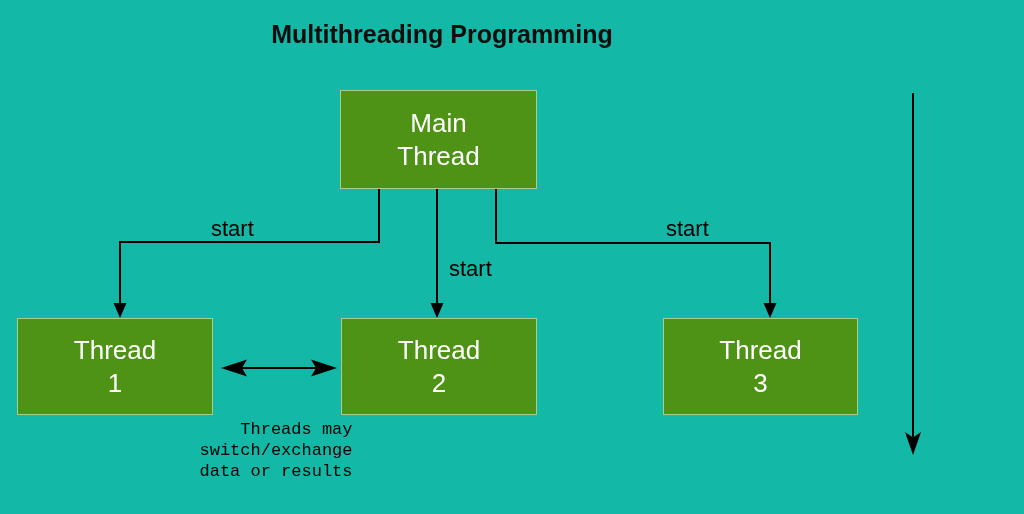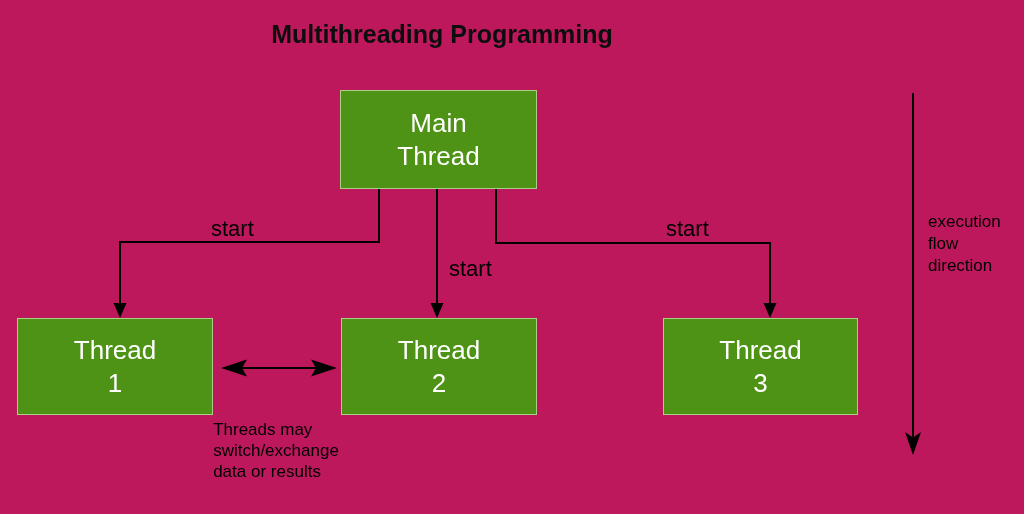--- a/index.html
+++ b/index.html
@@ -5,21 +5,21 @@
   html, body {
     margin: 0;
     padding: 0;
     background: #ffffff;
     font-family: "Liberation Sans", sans-serif;
   }
   .canvas {
     position: relative;
     width: 1024px;
     height: 514px;
-    background: #be185d;
+    background: #14b8a6;
     overflow: hidden;
   }
   .title {
     position: absolute;
     left: 442px;
     top: 20px;
     transform: translateX(-50%);
     font-size: 25px;
     font-weight: 700;
     color: #0d0d0d;
@@ -69,22 +69,23 @@
   .note {
     position: absolute;
     font-size: 17px;
     color: var(--label-text, #000000);
     white-space: pre-line;
   }
   .exchange-note {
     left: 276px;
     top: 419px;
     transform: translateX(-50%);
-    text-align: left;
+    text-align: right;
     line-height: 21px;
+    font-family: Liberation Mono, monospace;
   }
   .execution-note {
     left: 928px;
     top: 211px;
     text-align: left;
     line-height: 22px;
   }
 </style>
 </head>
 <body>
@@ -134,17 +135,14 @@
 3</span>
   </div>
 
   <div class="edge-label start-1">start</div>
   <div class="edge-label start-2">start</div>
   <div class="edge-label start-3">start</div>
 
   <div class="note exchange-note">Threads may
 switch/exchange
 data or results</div>
-  <div class="note execution-note">execution
-flow
-direction</div>
 
 </div>
 
 </body></html>

